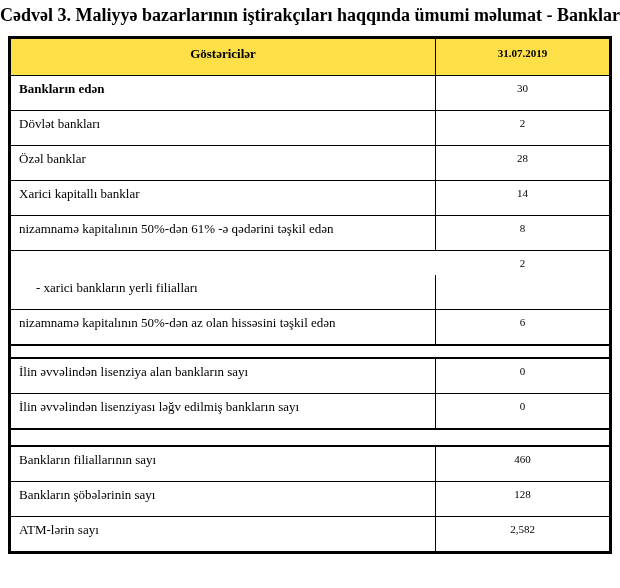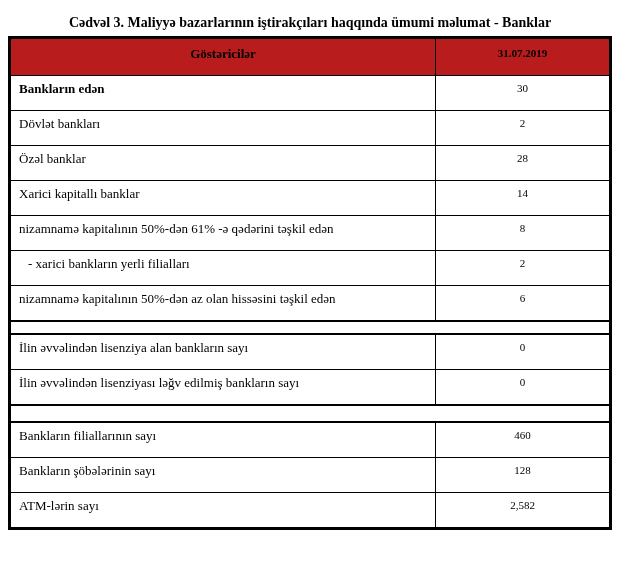--- a/index.html
+++ b/index.html
@@ -9,24 +9,24 @@
   }
   body {
     width: 620px;
     height: 588px;
     position: relative;
     font-family: "Liberation Serif", serif;
     color: #000000;
     overflow: hidden;
   }
   .title {
-    margin-top: 14px;
+    margin-top: 6px;
     text-align: center;
     font-weight: bold;
-    font-size: 14px;
+    font-size: 18px;
     line-height: 18px;
   }
   .table {
     position: absolute;
     left: 8px;
     top: 36px;
     width: 604px;
     box-sizing: border-box;
     border: 3px solid #000000;
     background: #ffffff;
@@ -46,32 +46,32 @@
     text-align: left;
   }
   .c2 {
     flex: 1;
     box-sizing: border-box;
     padding: 5px 4px 14px 4px;
     font-size: 11px;
     line-height: 15px;
     text-align: center;
   }
-  .header-row { background: #b91c1c; }
+  .header-row { background: #fde047; }
   .header-row .c1 {
     text-align: center;
     font-weight: bold;
     padding: 7px 8px 14px 8px;
   }
   .header-row .c2 {
     font-weight: bold;
     padding: 7px 4px 14px 4px;
   }
   .bold .c1 { font-weight: bold; }
-  .indent .c1 { padding-left: 17px; }
+  .indent .c1 { padding-left: 25px; margin-top: 24px; }
   .spacer-row {
     border-top: 2px solid #000000;
     border-bottom: 2px solid #000000;
   }
   .spacer-row.s1 { height: 11px; }
   .spacer-row.s2 { height: 15px; }
   .spacer-row + .row { border-top: none; }
 </style>
 </head>
 <body>

